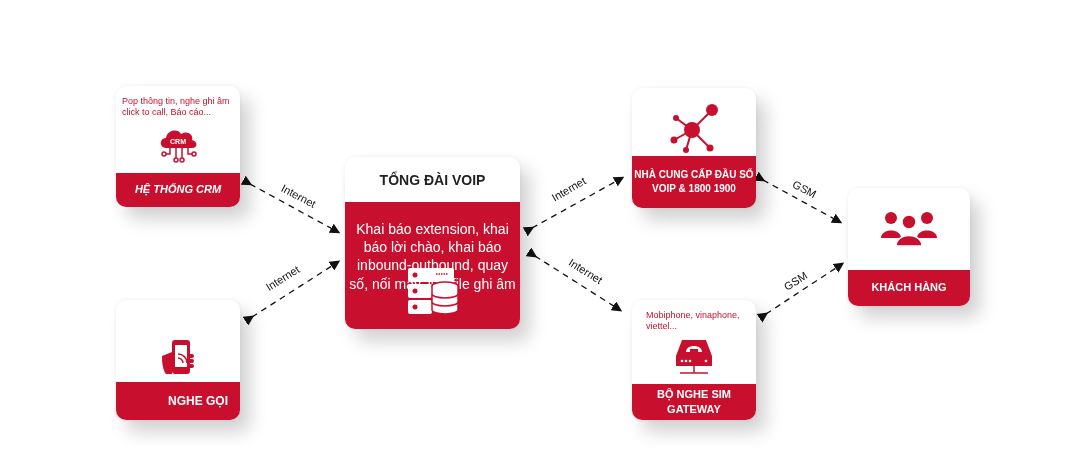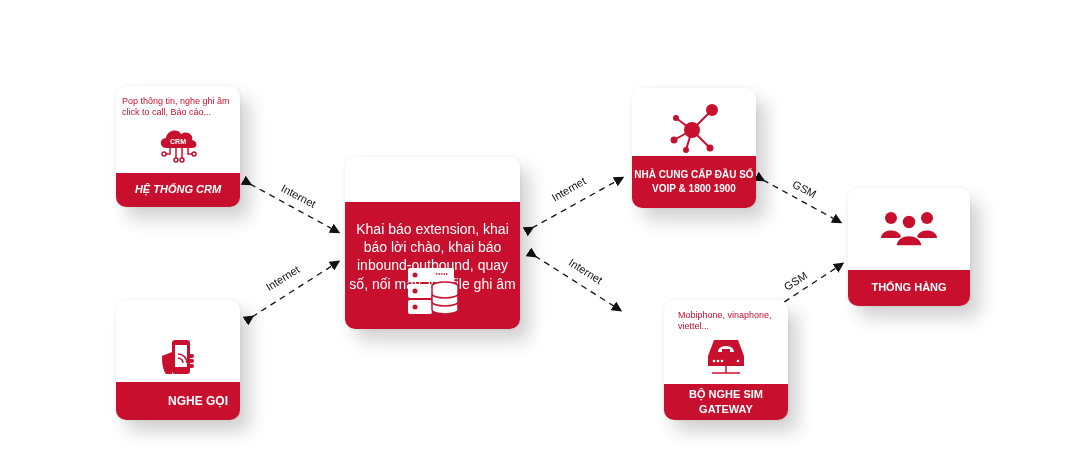--- a/index.html
+++ b/index.html
@@ -72,20 +72,21 @@
     <path d="M20 20 a5 5 0 0 1 5 5 M20 16 a9 9 0 0 1 9 9" stroke="#c8102e" stroke-width="1.5" fill="none"></path>
     <path d="M4 18 L14 14 L14 36 L8 36 C5 32 4 26 4 18 Z" fill="#c8102e"></path>
     <rect x="30" y="16" width="6" height="4" rx="2" fill="#c8102e"></rect>
     <rect x="30" y="21" width="6" height="4" rx="2" fill="#c8102e"></rect>
     <rect x="30" y="26" width="6" height="4" rx="2" fill="#c8102e"></rect>
   </svg>
   <div class="footer" style="height:38px;font-size:12px;padding-left:40px;">NGHE GỌI</div>
 </div>
 
 <div class="card center">
+  <div class="head">TỔNG ĐÀI VOIP</div>
   <div class="body">
     <div class="text">Khai báo extension, khai báo lời chào, khai báo inbound-outbound, quay số, nối máy, lưu file ghi âm</div>
     <svg style="position:absolute;left:63px;top:66px;" width="50" height="46" viewBox="0 0 50 46">
       <rect x="0" y="0" width="46" height="14" rx="2" fill="#fff"></rect>
       <rect x="0" y="16" width="24" height="14" rx="2" fill="#fff"></rect>
       <rect x="0" y="32" width="24" height="14" rx="2" fill="#fff"></rect>
       <circle cx="7" cy="7" r="2.5" fill="#c8102e"></circle>
         <circle cx="7" cy="23" r="2.5" fill="#c8102e"></circle>
         <circle cx="7" cy="39" r="2.5" fill="#c8102e"></circle>
       <path d="M28 6 H40" stroke="#c8102e" stroke-width="1.5" stroke-dasharray="1.5,1"></path>
@@ -108,21 +109,21 @@
     <circle cx="46" cy="10" r="6" fill="#c8102e"></circle>
       <circle cx="26" cy="30" r="8" fill="#c8102e"></circle>
     <circle cx="10" cy="18" r="3" fill="#c8102e"></circle>
       <circle cx="8" cy="40" r="3.5" fill="#c8102e"></circle>
     <circle cx="20" cy="50" r="3" fill="#c8102e"></circle>
       <circle cx="44" cy="48" r="3.5" fill="#c8102e"></circle>
   </svg>
   <div class="footer" style="height:52px;font-size:10px;">NHÀ CUNG CẤP ĐẦU SỐ VOIP &amp; 1800 1900</div>
 </div>
 
-<div class="card" style="left:664px;top:300px;width:124px;height:120px;">
+<div class="card" style="left:632px;top:300px;width:124px;height:120px;">
   <div class="desc" style="top:10px;padding:0 14px;">Mobiphone, vinaphone, viettel...</div>
   <svg class="icon" style="top:38px;" width="44" height="40" viewBox="0 0 44 40">
     <path d="M10 2 H34 L40 18 H4 Z" fill="#c8102e"></path>
     <rect x="4" y="18" width="36" height="10" fill="#c8102e"></rect>
     <path d="M14 14 C14 6 30 6 30 14 L26 14 L26 11 L18 11 L18 14 Z" fill="#fff"></path>
     <circle cx="10" cy="23" r="1.3" fill="#fff"></circle>
       <circle cx="14" cy="23" r="1.3" fill="#fff"></circle>
       <circle cx="18" cy="23" r="1.3" fill="#fff"></circle>
     <circle cx="34" cy="23" r="1.3" fill="#fff"></circle>
     <line x1="22" y1="28" x2="22" y2="35" stroke="#c8102e" stroke-width="1.5"></line>
@@ -135,14 +136,14 @@
   <svg class="icon" style="top:22px;" width="60" height="36" viewBox="0 0 60 36">
     <g fill="#c8102e">
       <circle cx="12" cy="8" r="6"></circle>
         <path d="M2 28 C2 18 22 18 22 28 Z"></path>
       <circle cx="48" cy="8" r="6"></circle>
         <path d="M38 28 C38 18 58 18 58 28 Z"></path>
       <circle cx="30" cy="12" r="7" stroke="#fff" stroke-width="1.5"></circle>
         <path d="M17 36 C17 22 43 22 43 36 Z" stroke="#fff" stroke-width="1.5"></path>
     </g>
   </svg>
-  <div class="footer" style="height:36px;">THỐNG HÀNG</div>
+  <div class="footer" style="height:36px;">KHÁCH HÀNG</div>
 </div>
 
 </body></html>

